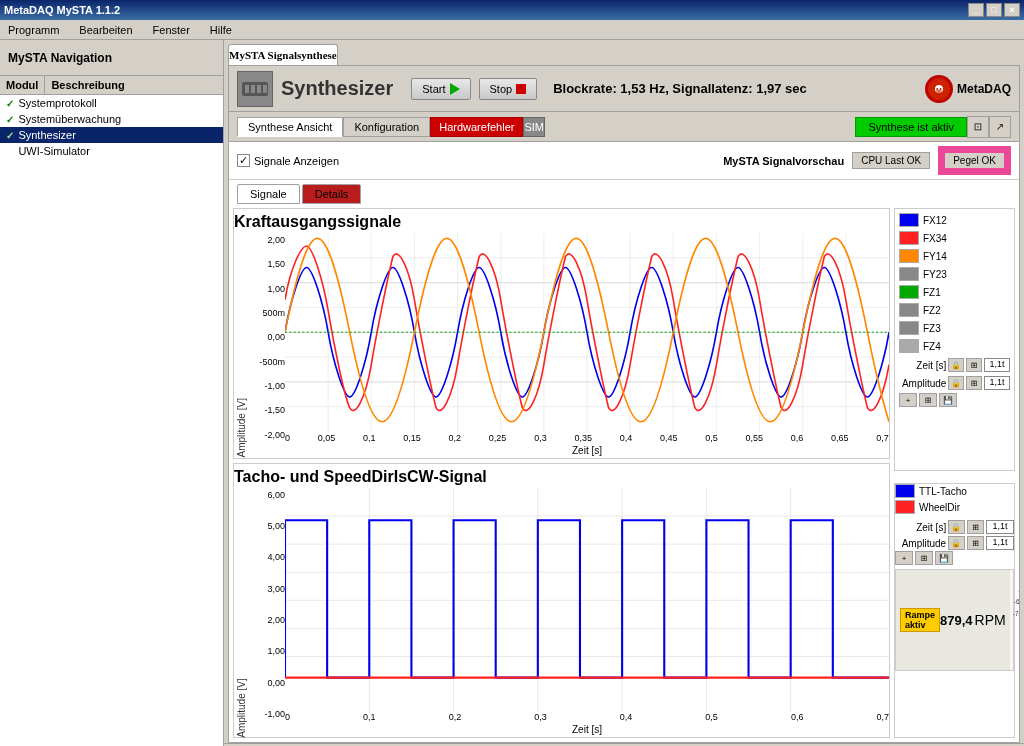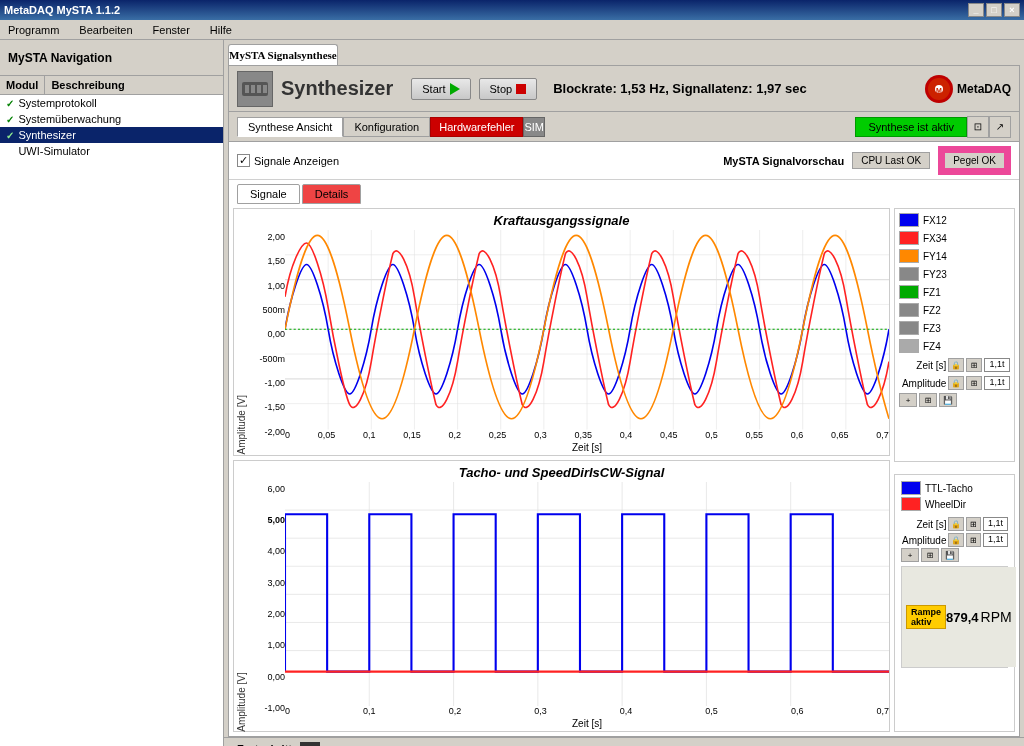--- a/index.html
+++ b/index.html
@@ -58,23 +58,23 @@
     .tab-btn.active { background: white; border-bottom: 1px solid white; }
     .hw-fehler-btn { background: #cc0000; color: white; border: 1px solid #aa0000; padding: 3px 8px; font-size: 11px; cursor: pointer; }
     .sim-btn { background: #888; color: white; border: 1px solid #666; padding: 3px 0; font-size: 11px; cursor: pointer; }
     .synthese-aktiv-btn { background: #00cc00; color: black; border: 1px solid #009900; padding: 3px 12px; font-size: 11px; margin-left: auto; }
     .icon-btn { width: 22px; height: 22px; background: #d4d0c8; border: 1px solid #a0a0a0; cursor: pointer; display: flex; align-items: center; justify-content: center; font-size: 10px; }
     .checkbox-label { display: flex; align-items: center; gap: 4px; font-size: 11px; cursor: pointer; }
     .checkbox { width: 13px; height: 13px; border: 1px solid #888; background: white; display: flex; align-items: center; justify-content: center; }
 
     
     .content-tabs { display: flex; gap: 2px; padding: 4px 8px 0 8px; }
-    .content-tab { padding: 3px 12px; background: #ef4444; border: 1px solid #a0a0a0; cursor: pointer; font-size: 11px; border-radius: 2px 2px 0 0; }
+    .content-tab { padding: 3px 12px; background: #b91c1c; border: 1px solid #a0a0a0; cursor: pointer; font-size: 11px; border-radius: 2px 2px 0 0; }
     .content-tab.active { background: white; }
-    .chart-title { text-align: center; font-size: 13px; font-weight: bold; padding: 4px 0 2px 0; font-style: italic; }
+    .chart-title { text-align: left; font-size: 16px; font-weight: bold; padding: 4px 0 2px 0; }
     .legend-item { display: flex; align-items: center; gap: 4px; margin-bottom: 2px; font-size: 10px; }
     .legend-color { width: 20px; height: 14px; border: 1px solid #aaa; }
     .legend-label { font-size: 10px; }
 
     
     .status-bar { background: #d4d0c8; border-top: 1px solid #a0a0a0; padding: 4px 8px; display: flex; flex-direction: column; gap: 2px; }
     .status-row { display: flex; align-items: center; gap: 8px; }
     .status-label { font-weight: bold; font-size: 11px; width: 60px; text-align: right; }
     .status-value { font-size: 11px; flex: 1; }
     .status-progress { width: 20px; height: 14px; background: #333; display: inline-block; }
@@ -283,21 +283,21 @@
               </div>
             </div>
           </div>
 
           <div style="flex:1; border:1px solid #ccc; background:white; display:flex; flex-direction:column;">
             <div class="chart-title">Tacho- und SpeedDirIsCW-Signal</div>
             <div style="flex:1; position:relative; display:flex;">
               <div style="writing-mode:vertical-rl; transform:rotate(180deg); font-size:10px; display:flex; align-items:center; padding:0 2px; color:#333;">Amplitude [V]</div>
               <div style="width:36px; display:flex; flex-direction:column; justify-content:space-between; padding:2px 0 18px 0; align-items:flex-end;">
                 <span style="font-size:9px;">6,00</span>
-                <span style="font-size:9px;font-weight:bold;">5,00</span>
+                <span style="font-size:9px;">5,00</span>
                 <span style="font-size:9px;">4,00</span>
                 <span style="font-size:9px;">3,00</span>
                 <span style="font-size:9px;">2,00</span>
                 <span style="font-size:9px;">1,00</span>
                 <span style="font-size:9px;">0,00</span>
                 <span style="font-size:9px;">-1,00</span>
               </div>
               <div style="flex:1; display:flex; flex-direction:column;">
                 <svg width="100%" height="100%" viewBox="0 0 430 160" preserveAspectRatio="none" style="flex:1;">
                   <rect x="0" y="0" width="430" height="160" fill="white"></rect>
@@ -386,21 +386,21 @@
               <div class="small-btn">⊞</div>
               <div class="small-input">1,1t</div>
             </div>
             <div style="display:flex; gap:2px;">
               <div class="small-btn">+</div>
               <div class="small-btn">⊞</div>
               <div class="small-btn">💾</div>
             </div>
           </div>
 
-          <div style="flex:1; border:1px solid #ccc; background:white; padding:6px; display:flex; flex-direction:column;">
+          <div style="flex:1; border:1px solid #ccc; background:white; padding:0; display:flex; flex-direction:column;">
 
             <div class="legend-item">
               <div class="legend-color" style="background:#0000ee;"></div>
               <span class="legend-label">TTL-Tacho</span>
             </div>
             <div class="legend-item">
               <div class="legend-color" style="background:#ff2222;"></div>
               <span class="legend-label">WheelDir</span>
             </div>
 

